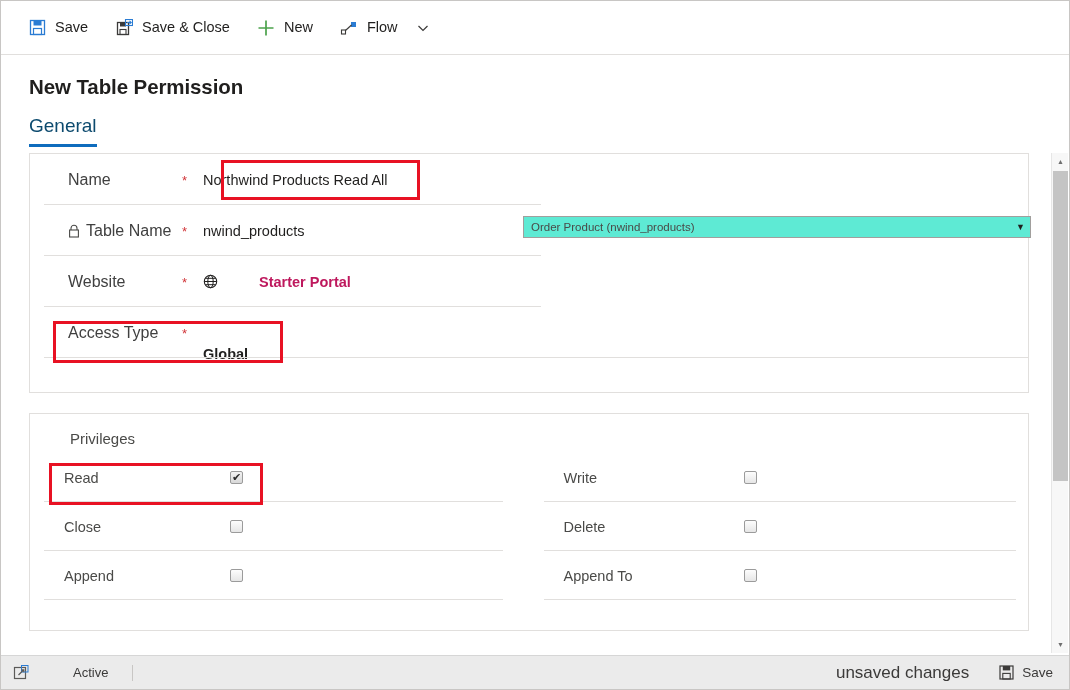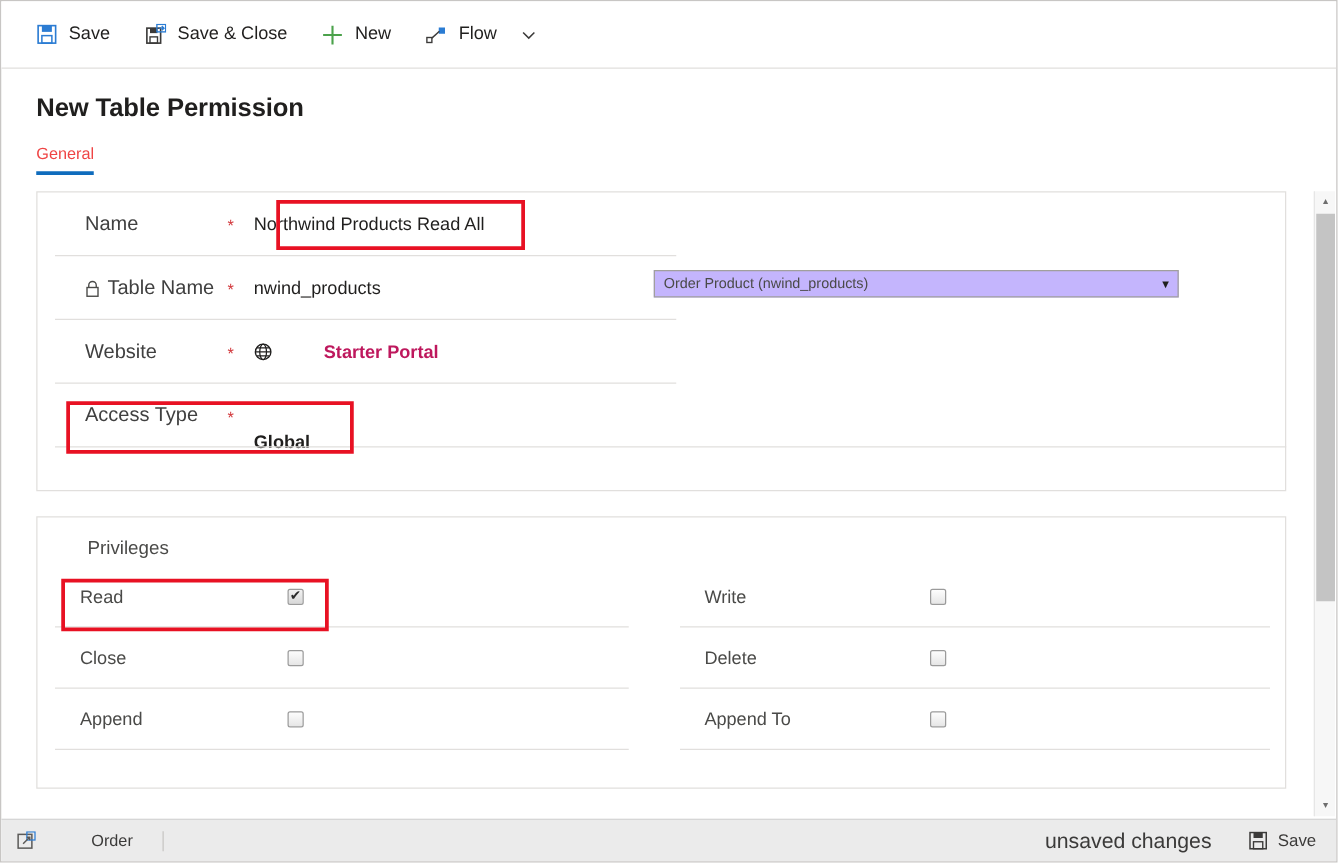--- a/index.html
+++ b/index.html
@@ -69,22 +69,22 @@
     font-weight: bold;
     color: #201f1e;
     padding: 20px 0 0 28px;
     letter-spacing: -0.1px;
   }
   .tabstrip {
     padding: 16px 0 0 28px;
     display: flex;
   }
   .tab {
-    font-size: 13px;
-    color: #ef4444;
+    font-size: 19px;
+    color: #0c4a6e;
     padding-bottom: 7px;
     border-bottom: 3px solid transparent;
     cursor: default;
   }
   .tab.active { border-bottom-color: #0f6cbd; }
 
   
   .formscroll {
     position: absolute;
     left: 0;
@@ -157,25 +157,25 @@
     font-weight: bold;
     font-size: 14.5px;
     margin-left: 33px;
   }
   .globe-icon { margin-right: 8px; display: inline-flex; }
 
   .lookup {
     position: absolute;
     left: 522px;
     top: 215px;
-    width: 420px;
+    width: 508px;
     height: 22px;
     box-sizing: border-box;
     border: 1px solid #a19f9d;
-    background: #c4b5fd;
+    background: #5eead4;
     display: flex;
     align-items: center;
     font-size: 11.5px;
     color: #4a4a48;
     padding: 0 5px 0 7px;
     gap: 44px;
   }
   .lookup .lk-text { flex: 1; }
   .lookup .lk-arrow { font-size: 9px; color: #201f1e; }
 
@@ -498,21 +498,21 @@
 
   <div class="statusbar">
     <div class="sb-left">
       <span class="sb-popout">
         <svg width="16" height="15" viewBox="0 0 16 15">
           <rect x="1.5" y="2.5" width="11" height="11" fill="none" stroke="#5b5a58" stroke-width="1.2"></rect>
           <rect x="8.5" y="0.5" width="6.5" height="6.5" fill="none" stroke="#2b7cd3" stroke-width="1"></rect>
           <path d="M5.5 10L10.5 5M8.4 4.8h2.4v2.4" fill="none" stroke="#5b5a58" stroke-width="1.2"></path>
         </svg>
       </span>
-      <span>Order</span>
+      <span>Active</span>
       <span class="sb-divider"></span>
     </div>
     <div class="sb-right">
       <span class="sb-unsaved">unsaved changes</span>
       <span class="sb-save">
         <span class="glyph">
           <svg width="15" height="15" viewBox="0 0 15 15">
             <rect x="1" y="1" width="13" height="13" fill="none" stroke="#3b3a39" stroke-width="1.2"></rect>
             <rect x="3.8" y="1" width="7.4" height="4.4" fill="#3b3a39"></rect>
             <rect x="3.8" y="8.4" width="7.4" height="5.6" fill="none" stroke="#3b3a39" stroke-width="1.1"></rect>

